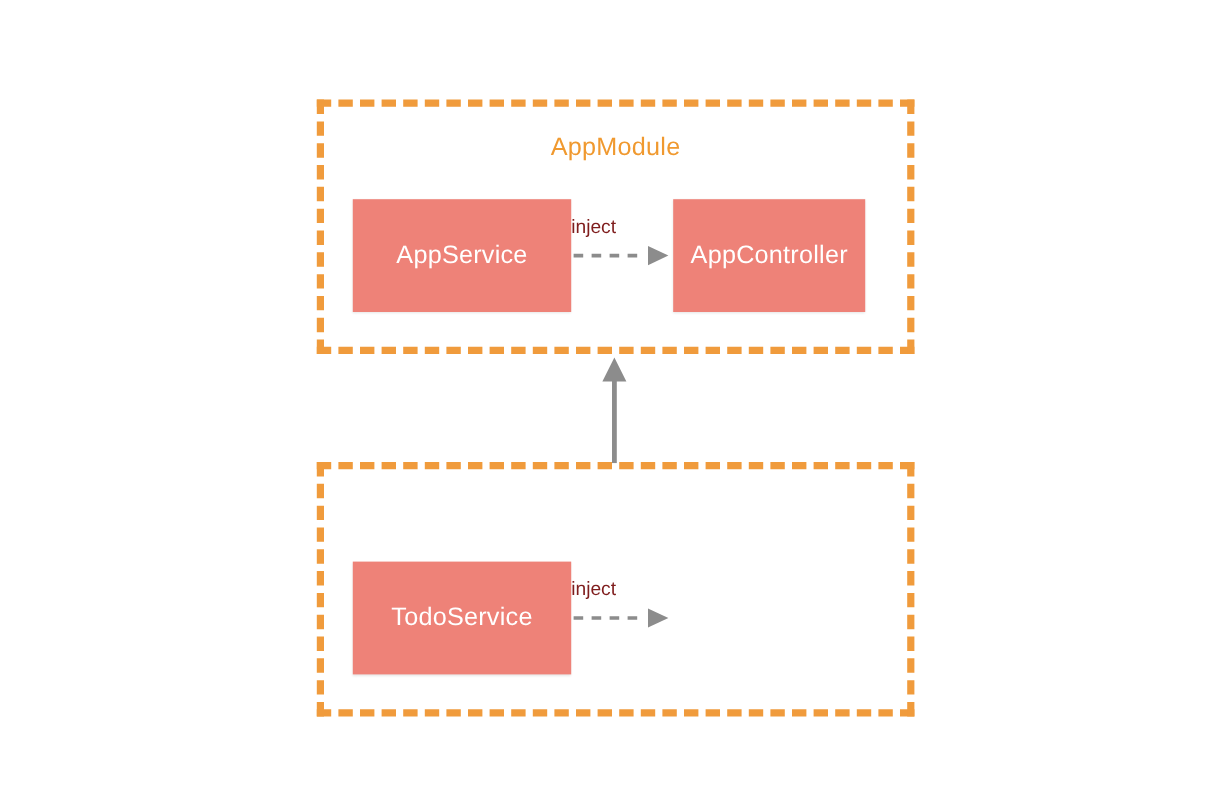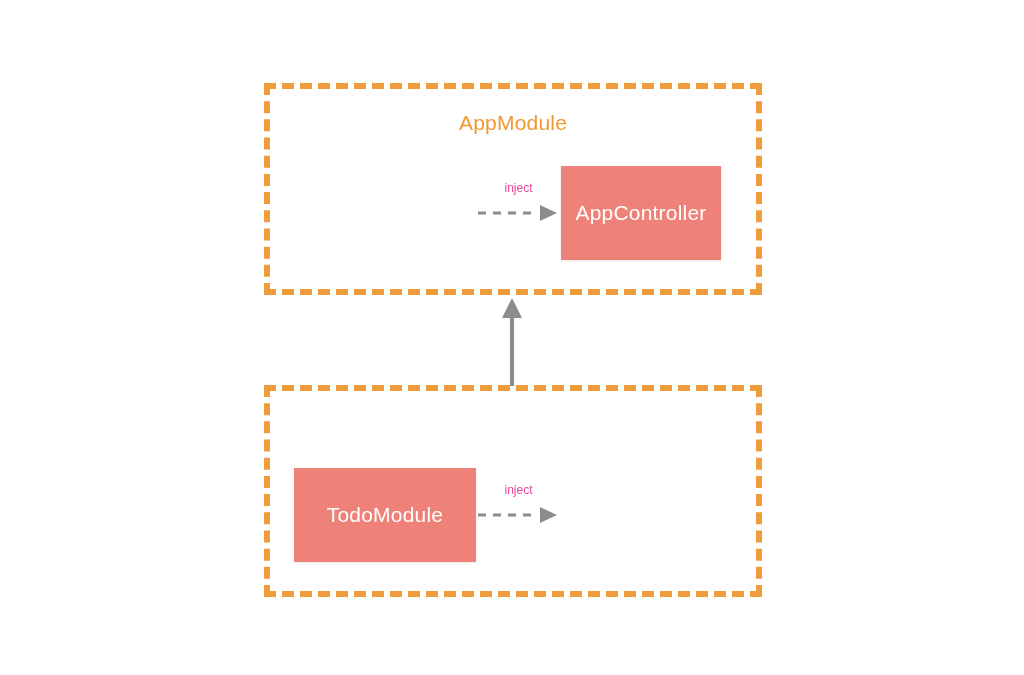--- a/index.html
+++ b/index.html
@@ -65,23 +65,23 @@
     left: 206px;
     top: 77px;
     width: 85px;
     height: 94px;
   }
   .inject-label {
     position: absolute;
     top: 15px;
     left: 0;
     width: 100%;
-    text-align: center;
-    color: #ec4899;
-    font-size: 12px;
+    text-align: left;
+    color: #7f1d1d;
+    font-size: 16px;
     font-family: "Liberation Sans", sans-serif;
     white-space: nowrap;
   }
   .inject-arrow {
     position: absolute;
     top: 38px;
     left: 0;
   }
 
   
@@ -94,20 +94,23 @@
   }
 </style>
 </head>
 <body>
 
 <div id="canvas">
 
   <div class="module app">
     <div class="module-title">AppModule</div>
 
+    <div class="comp service">
+      <span>AppService</span>
+    </div>
 
     <div class="inject-wrap">
       <div class="inject-label">inject</div>
       <svg class="inject-arrow" width="85" height="18" viewBox="0 0 85 18">
         <line x1="2" y1="9" x2="62" y2="9" stroke="#8c8c8c" stroke-width="3" stroke-dasharray="8 7" stroke-linecap="butt"></line>
         <polygon points="64,1 81,9 64,17" fill="#8c8c8c"></polygon>
       </svg>
     </div>
 
     <div class="comp controller">
@@ -116,21 +119,21 @@
   </div>
 
   <svg class="module-link" width="44" height="92" viewBox="0 0 44 92">
     <line x1="22" y1="92" x2="22" y2="20" stroke="#8c8c8c" stroke-width="4" stroke-linecap="butt"></line>
     <polygon points="22,4 32,24 12,24" fill="#8c8c8c"></polygon>
   </svg>
 
   <div class="module todo">
 
     <div class="comp service">
-      <span>TodoModule</span>
+      <span>TodoService</span>
     </div>
 
     <div class="inject-wrap">
       <div class="inject-label">inject</div>
       <svg class="inject-arrow" width="85" height="18" viewBox="0 0 85 18">
         <line x1="2" y1="9" x2="62" y2="9" stroke="#8c8c8c" stroke-width="3" stroke-dasharray="8 7" stroke-linecap="butt"></line>
         <polygon points="64,1 81,9 64,17" fill="#8c8c8c"></polygon>
       </svg>
     </div>
 

